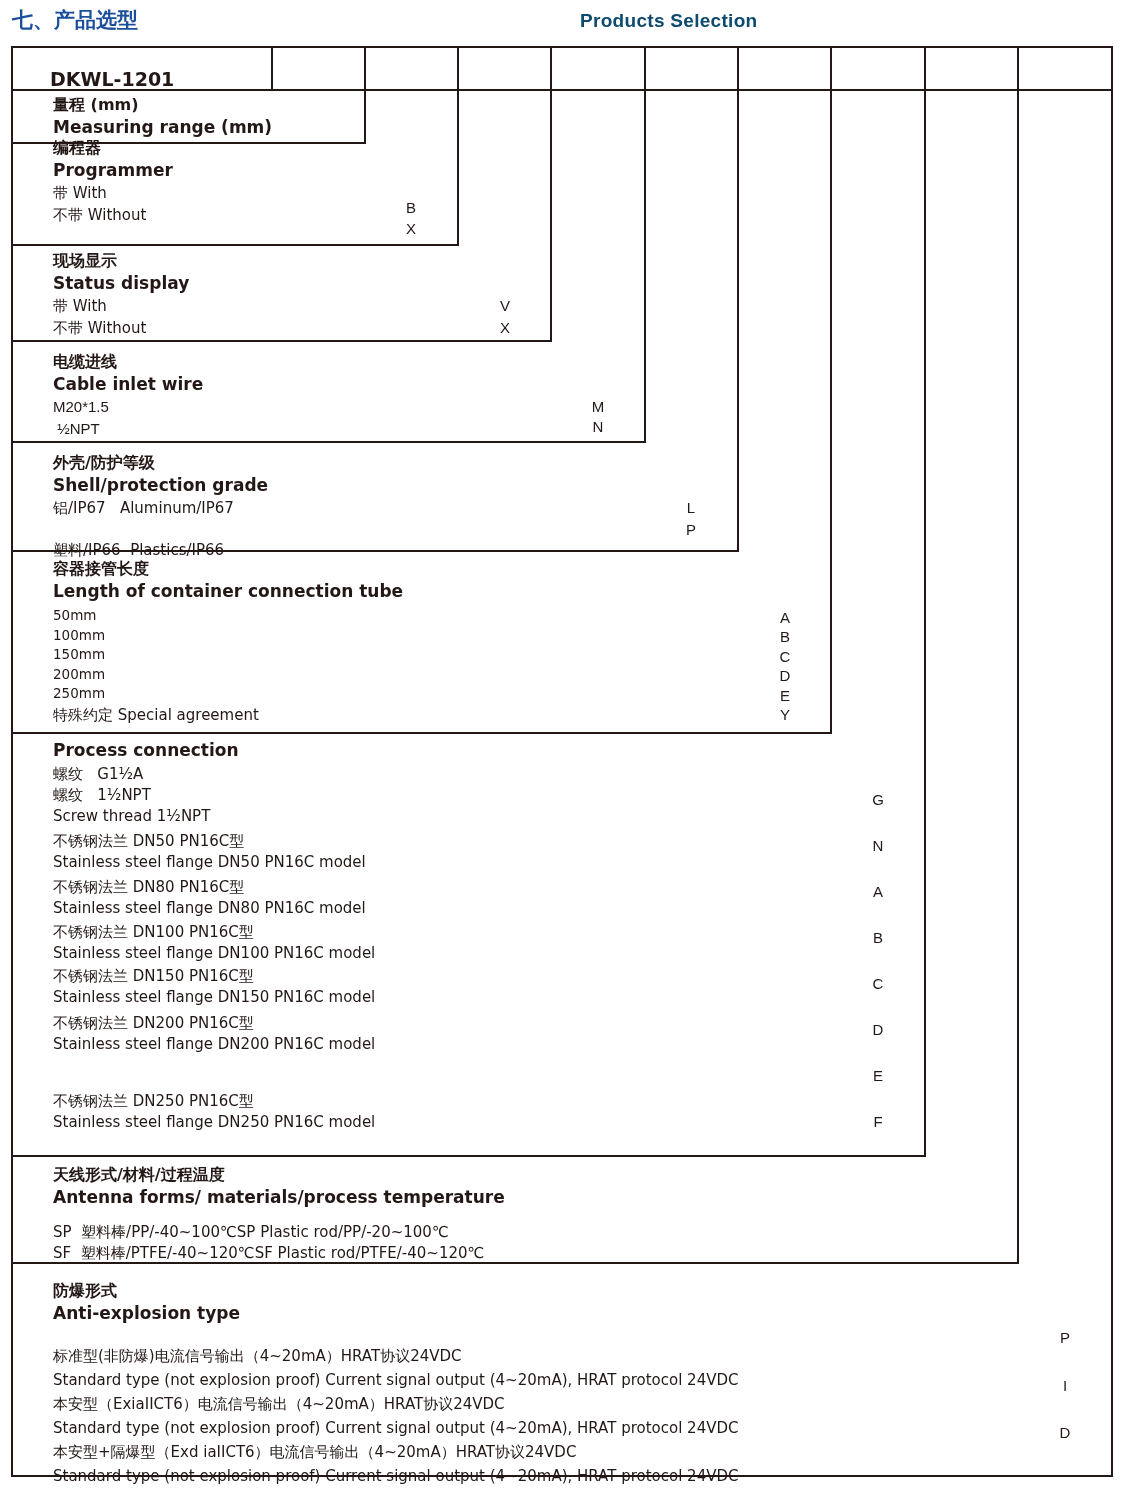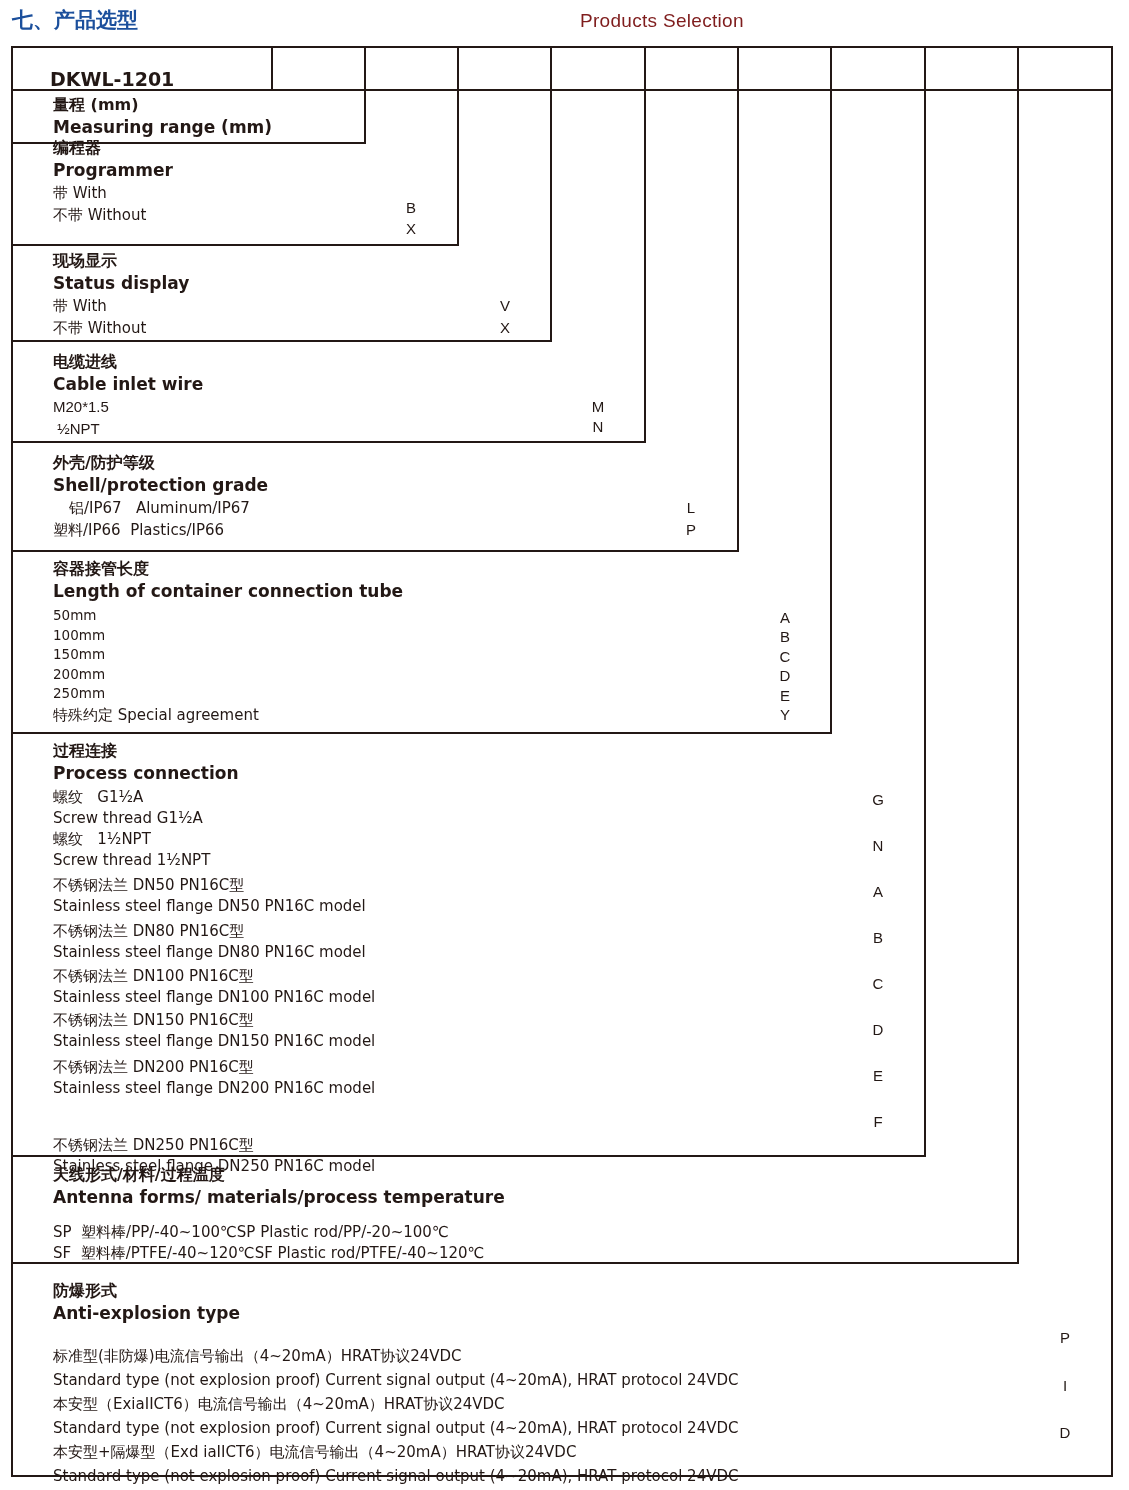--- a/index.html
+++ b/index.html
@@ -1,18 +1,18 @@
 <!DOCTYPE html>
 <html><head>
 <meta charset="utf-8">
 <style>
   html, body { margin:0; padding:0; background:#ffffff; }
   body { width:1129px; height:1490px; position:relative; font-family:"DejaVu Sans", sans-serif; color:#231815; overflow:hidden; }
   .title-cn { position:absolute; left:12px; top:6px; font-size:21px; font-weight:bold; color:#1b4f9c; font-family:"DejaVu Sans", sans-serif; }
-  .title-en { position:absolute; left:580px; top:10px; font-size:19px; font-weight:normal; color:#7f1d1d; font-family:"Liberation Sans", sans-serif; letter-spacing:0.3px; }
+  .title-en { position:absolute; left:580px; top:10px; font-size:19px; font-weight:bold; color:#0c4a6e; font-family:"Liberation Sans", sans-serif; letter-spacing:0.3px; }
   .line { position:absolute; background:#231815; }
   .h { height:2px; }
   .v { width:2px; }
   .model { position:absolute; left:50px; top:68px; font-size:19px; font-weight:bold; }
   .sec-cn { font-size:16px; font-weight:bold; line-height:23px; }
   .sec-en { font-size:17px; font-weight:bold; line-height:23px; }
   .opt { font-size:15px; line-height:22px; }
   .opt-sm { font-size:13.5px; line-height:19.5px; }
   .code { position:absolute; font-family:"Liberation Sans", sans-serif; font-size:15px; text-align:center; width:20px; }
   .blk { position:absolute; left:53px; }
@@ -82,22 +82,22 @@
     <div class="sec-en">Cable inlet wire</div>
     <div class="opt" style="font-family:'Liberation Sans',sans-serif;">M20*1.5</div>
     <div class="opt" style="font-family:'Liberation Sans',sans-serif;white-space:pre;"> ½NPT</div>
   </div>
   <div class="code" style="left:588px;top:398px;">M</div>
   <div class="code" style="left:588px;top:418px;">N</div>
 
   <div class="blk" style="top:451px;">
     <div class="sec-cn">外壳/防护等级</div>
     <div class="sec-en">Shell/protection grade</div>
-    <div class="opt" style="white-space:pre;margin-left:16px;">铝/IP67   Aluminum/IP67</div>
-    <div class="opt" style="white-space:pre;">塑料/IP66  Plastics/IP66</div>
+    <div class="opt" style="white-space:pre;">铝/IP67   Aluminum/IP67</div>
+    <div class="opt" style="white-space:pre;margin-top:20px;">塑料/IP66  Plastics/IP66</div>
   </div>
   <div class="code" style="left:681px;top:499px;">L</div>
   <div class="code" style="left:681px;top:521px;">P</div>
 
   <div class="blk" style="top:557px;">
     <div class="sec-cn">容器接管长度</div>
     <div class="sec-en" style="margin-bottom:3px;">Length of container connection tube</div>
     <div class="opt-sm">50mm</div>
     <div class="opt-sm">100mm</div>
     <div class="opt-sm">150mm</div>
@@ -106,24 +106,22 @@
     <div class="opt">特殊约定 Special agreement</div>
   </div>
   <div class="code" style="left:775px;top:609px;">A</div>
   <div class="code" style="left:775px;top:628px;">B</div>
   <div class="code" style="left:775px;top:648px;">C</div>
   <div class="code" style="left:775px;top:667px;">D</div>
   <div class="code" style="left:775px;top:687px;">E</div>
   <div class="code" style="left:775px;top:706px;">Y</div>
 
   <div class="blk" style="top:739px;">
-    <div class="sec-cn">过程连接</div>
     <div class="sec-en" style="margin-bottom:2px;">Process connection</div>
     <div class="opt" style="line-height:21px;white-space:pre;">螺纹   G1½A</div>
-    <div class="opt" style="line-height:21px;">Screw thread G1½A</div>
     <div class="opt" style="line-height:21px;white-space:pre;">螺纹   1½NPT</div>
     <div class="opt" style="line-height:21px;margin-bottom:4px;">Screw thread 1½NPT</div>
     <div class="opt" style="line-height:21px;">不锈钢法兰 DN50 PN16C型</div>
     <div class="opt" style="line-height:21px;margin-bottom:4px;">Stainless steel flange DN50 PN16C model</div>
     <div class="opt" style="line-height:21px;">不锈钢法兰 DN80 PN16C型</div>
     <div class="opt" style="line-height:21px;margin-bottom:3px;">Stainless steel flange DN80 PN16C model</div>
     <div class="opt" style="line-height:21px;">不锈钢法兰 DN100 PN16C型</div>
     <div class="opt" style="line-height:21px;margin-bottom:2px;">Stainless steel flange DN100 PN16C model</div>
     <div class="opt" style="line-height:21px;">不锈钢法兰 DN150 PN16C型</div>
     <div class="opt" style="line-height:21px;margin-bottom:5px;">Stainless steel flange DN150 PN16C model</div>

